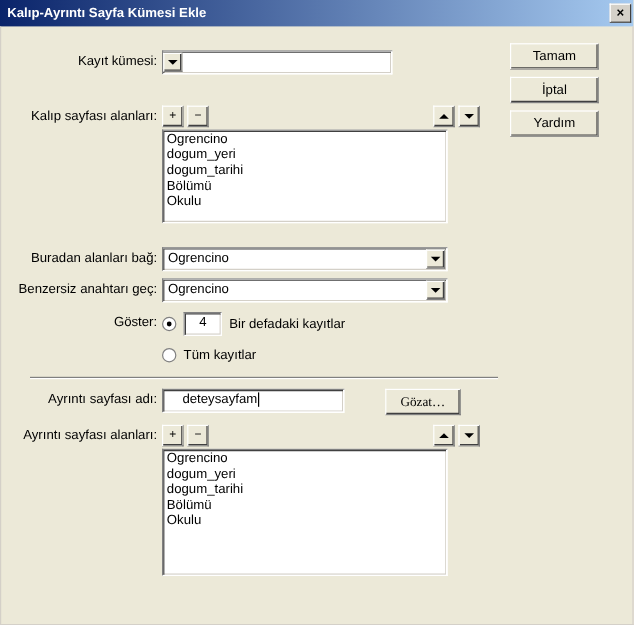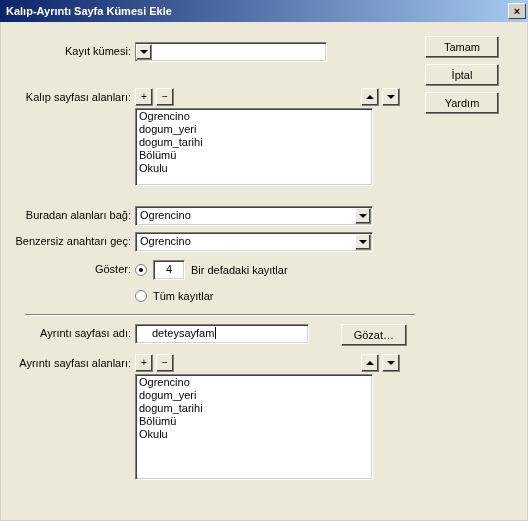--- a/index.html
+++ b/index.html
@@ -192,25 +192,25 @@
         <span>Tüm kayıtlar</span>
       </div>
     </div>
   </div>
 
   <hr class="etched" style="top:292px;">
 
   <div class="row" style="top:302px;">
     <div class="label">Ayrıntı sayfası adı:</div>
     <div class="field">
-      <span class="text-in" style="width:174px;padding-left:16px;">
+      <span class="text-in" style="width:152px;padding-left:16px;">
         <span>deteysayfam</span><span class="caret"></span>
       </span>
     </div>
-    <div class="browse-btn" style="right:20px; top:0;">Gözat…</div>
+    <div class="browse-btn" style="right:43px; top:0;font-family:Liberation Serif, serif;">Gözat…</div>
   </div>
 
   <div class="row" style="top:332px;">
     <div class="label">Ayrıntı sayfası alanları:</div>
     <div class="field">
       <div class="btn-group">
         <div class="sq-btn">
             <span>+</span>
           </div>
         <div class="sq-btn">

